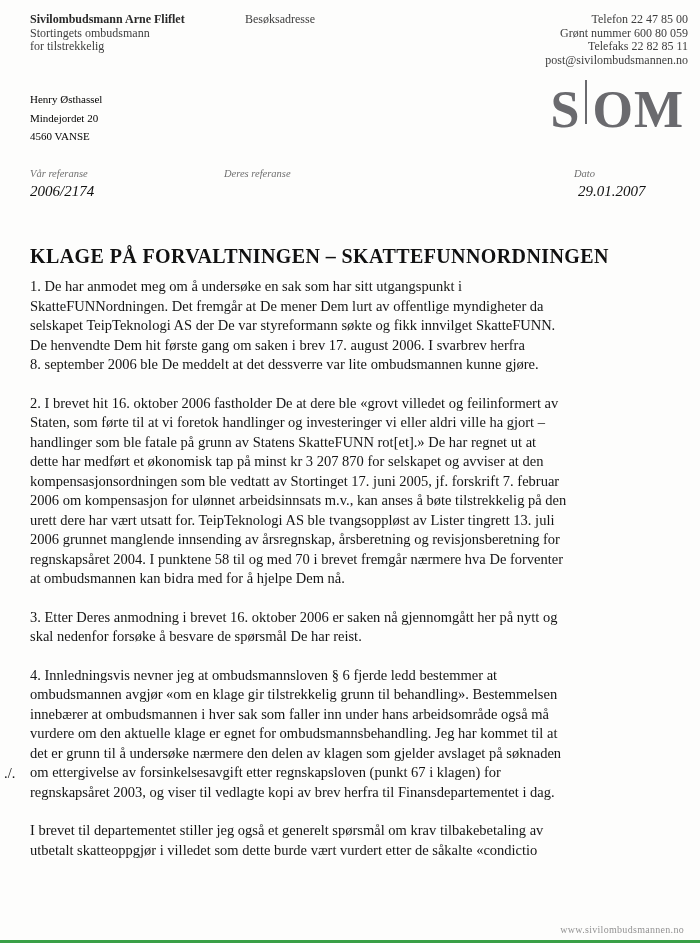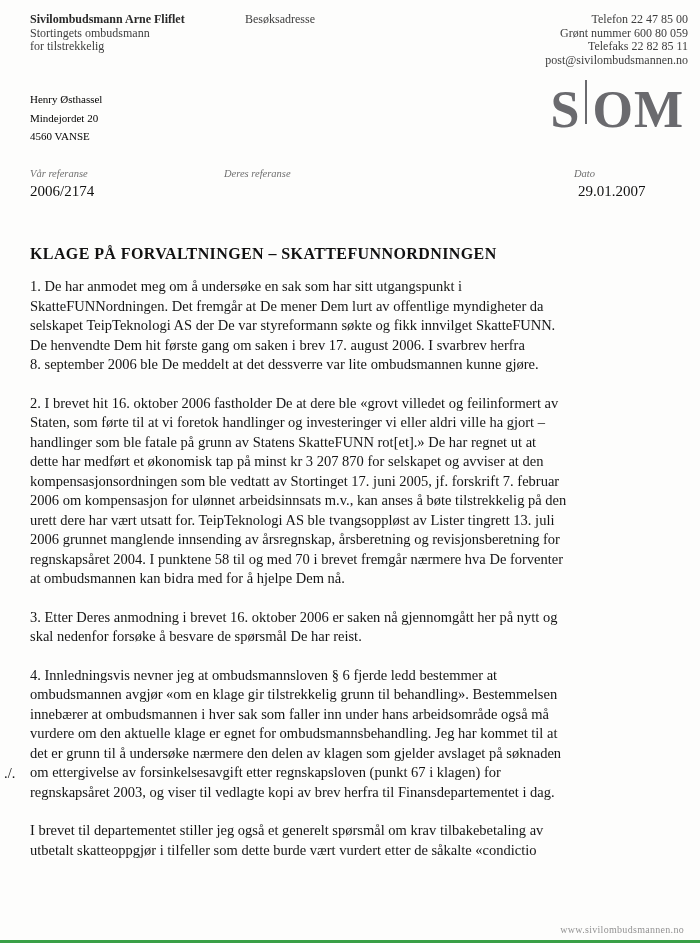--- a/index.html
+++ b/index.html
@@ -34,30 +34,30 @@
   }
   .logo .bar{
     display:inline-block;width:2px;height:44px;background:#6a6a6e;
     margin:0 5px;align-self:flex-start;margin-top:-4px;
   }
   
   .refs{position:absolute;top:168px;left:30px;right:12px;height:40px;text-align:center;}
   .ref-label{
     position:absolute;top:0;font-style:italic;font-size:10.5px;color:#6e6e6e;
   }
-  .ref-value{position:absolute;top:15px;font-size:15px;color:#111;}
+  .ref-value{position:absolute;top:15px;font-size:15px;color:#111;font-style:italic;}
   .lbl-our{left:0;}
   .lbl-your{left:150px;margin-left:44px;}
   .lbl-date{left:544px;}
   .val-our{left:0;}
   .val-date{left:548px;}
   
   .title{
     position:absolute;top:245px;left:30px;
-    font-weight:bold;font-size:16px;letter-spacing:0.4px;color:#111;
+    font-weight:bold;font-size:20px;letter-spacing:0.4px;color:#111;
   }
   .body-text{
     position:absolute;top:277px;left:30px;width:648px;
     font-size:14.5px;line-height:19.5px;color:#151515;
   }
   .body-text p{
     margin:0 0 19px 0;white-space:pre-line;
   }
   .para-wrap{position:relative;}
   .attachment-mark{
@@ -138,17 +138,17 @@
     <span class="attachment-mark">./.</span>
     <p>4. Innledningsvis nevner jeg at ombudsmannsloven § 6 fjerde ledd bestemmer at
 ombudsmannen avgjør «om en klage gir tilstrekkelig grunn til behandling». Bestemmelsen
 innebærer at ombudsmannen i hver sak som faller inn under hans arbeidsområde også må
 vurdere om den aktuelle klage er egnet for ombudsmannsbehandling. Jeg har kommet til at
 det er grunn til å undersøke nærmere den delen av klagen som gjelder avslaget på søknaden
 om ettergivelse av forsinkelsesavgift etter regnskapsloven (punkt 67 i klagen) for
 regnskapsåret 2003, og viser til vedlagte kopi av brev herfra til Finansdepartementet i dag.</p>
   </div>
   <p class="last-para">I brevet til departementet stiller jeg også et generelt spørsmål om krav tilbakebetaling av
-utbetalt skatteoppgjør i tilfeller som dette burde vært vurdert etter de såkalte «condictio</p>
+utbetalt skatteoppgjør i villedet som dette burde vært vurdert etter de såkalte «condictio</p>
 </div>
 
 <div class="footer-url">www.sivilombudsmannen.no</div>
 <div class="footer-line"></div>
 
 </body></html>

